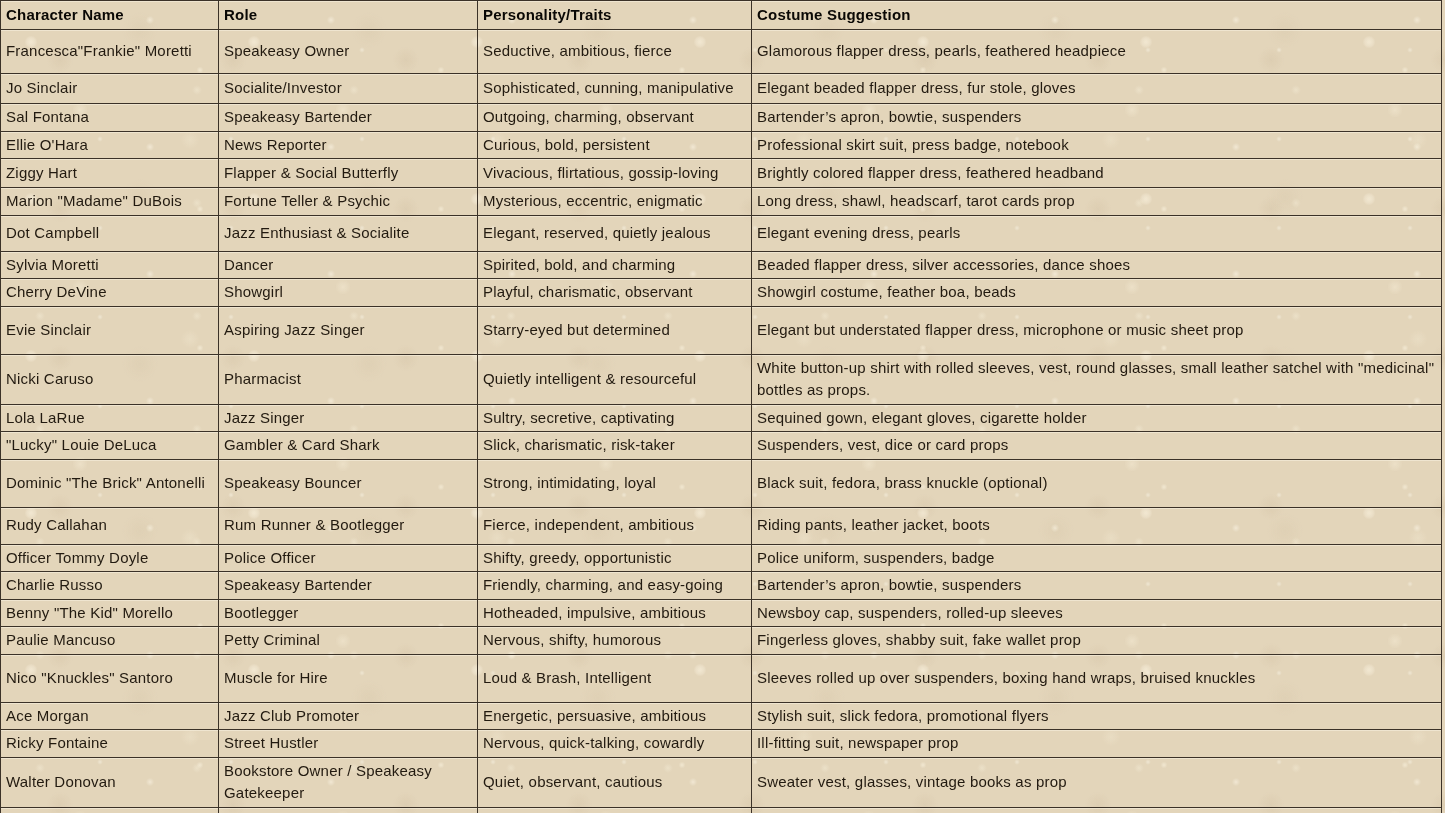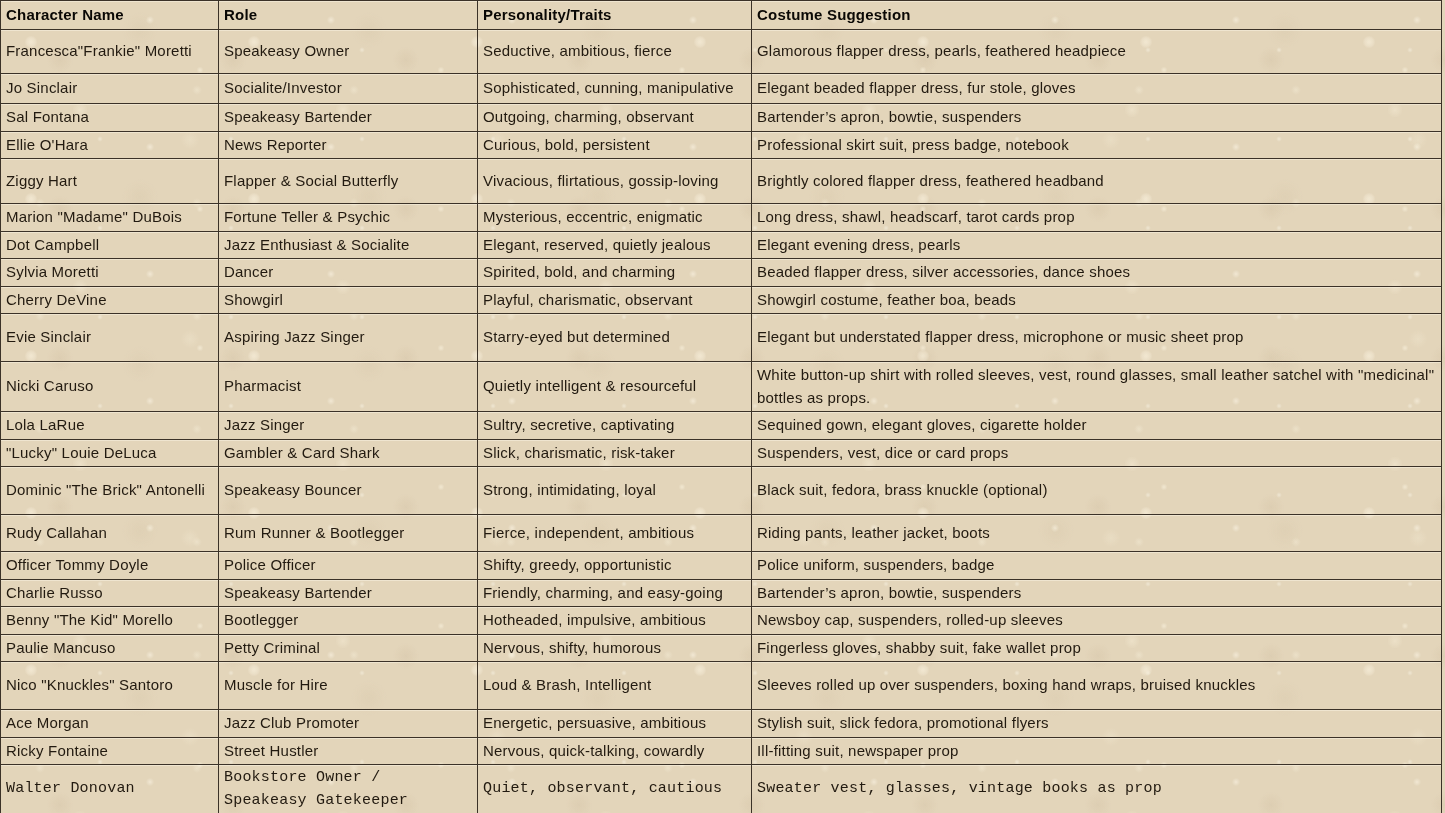--- a/index.html
+++ b/index.html
@@ -101,33 +101,33 @@
     <td>Speakeasy Bartender</td>
     <td>Outgoing, charming, observant</td>
     <td>Bartender’s apron, bowtie, suspenders</td>
   </tr>
       <tr style="height: 27px;">
     <td>Ellie O'Hara</td>
     <td>News Reporter</td>
     <td>Curious, bold, persistent</td>
     <td>Professional skirt suit, press badge, notebook</td>
   </tr>
-      <tr style="height: 45px;">
+      <tr style="height: 29px;">
     <td>Ziggy Hart</td>
     <td>Flapper &amp; Social Butterfly</td>
     <td>Vivacious, flirtatious, gossip-loving</td>
     <td>Brightly colored flapper dress, feathered headband</td>
   </tr>
       <tr style="height: 27px;">
     <td>Marion "Madame" DuBois</td>
     <td>Fortune Teller &amp; Psychic</td>
     <td>Mysterious, eccentric, enigmatic</td>
     <td>Long dress, shawl, headscarf, tarot cards prop</td>
   </tr>
-      <tr style="height: 27px;">
+      <tr style="height: 36px;">
     <td>Dot Campbell</td>
     <td>Jazz Enthusiast &amp; Socialite</td>
     <td>Elegant, reserved, quietly jealous</td>
     <td>Elegant evening dress, pearls</td>
   </tr>
       <tr style="height: 27px;">
     <td>Sylvia Moretti</td>
     <td>Dancer</td>
     <td>Spirited, bold, and charming</td>
     <td>Beaded flapper dress, silver accessories, dance shoes</td>
@@ -209,21 +209,21 @@
     <td>Jazz Club Promoter</td>
     <td>Energetic, persuasive, ambitious</td>
     <td>Stylish suit, slick fedora, promotional flyers</td>
   </tr>
       <tr style="height: 27px;">
     <td>Ricky Fontaine</td>
     <td>Street Hustler</td>
     <td>Nervous, quick-talking, cowardly</td>
     <td>Ill-fitting suit, newspaper prop</td>
   </tr>
-      <tr style="height: 48px; font-family: Liberation Mono, monospace;">
+      <tr style="height: 48px;">
     <td>Walter Donovan</td>
     <td>Bookstore Owner / Speakeasy Gatekeeper</td>
     <td>Quiet, observant, cautious</td>
     <td>Sweater vest, glasses, vintage books as prop</td>
   </tr>
       <tr style="height: 31px;">
     <td>Lenny Rizzo</td>
     <td>Jazz Musician</td>
     <td>Cool, mysterious, aloof</td>
     <td>Suit vest, bowtie, trumpet or sheet music</td>

